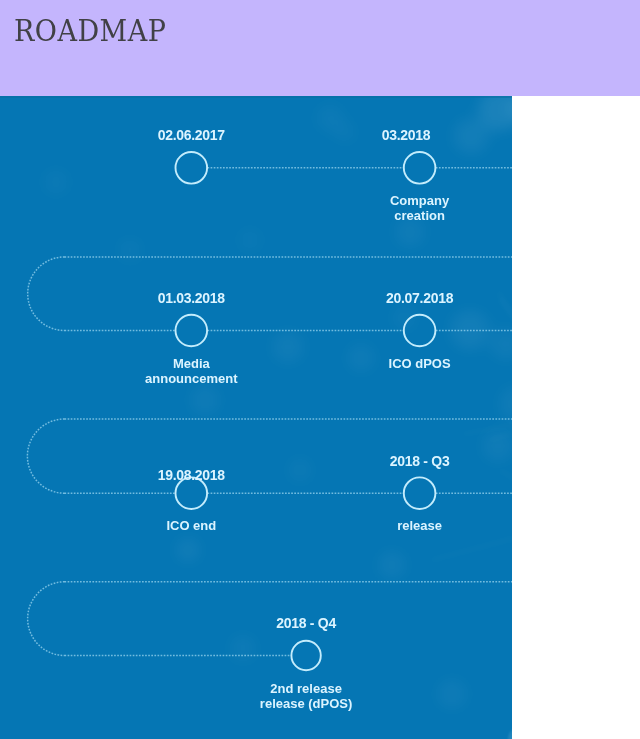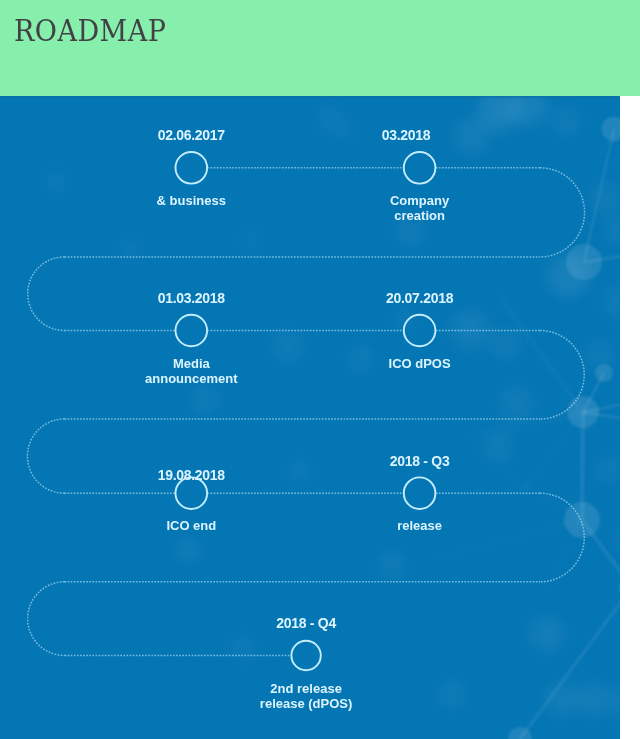--- a/index.html
+++ b/index.html
@@ -1,25 +1,25 @@
 <!DOCTYPE html>
 <html><head>
 <meta charset="utf-8">
 <title>ROADMAP</title>
 <style>
   html,body{margin:0;padding:0;}
   body{width:640px;height:739px;overflow:hidden;background:#ffffff;
        font-family:"Liberation Sans", sans-serif;
        -webkit-font-smoothing:antialiased;}
   #page{position:relative;width:640px;height:739px;overflow:hidden;}
-  #header{position:absolute;left:0;top:0;width:640px;height:96px;background:#86efac;}
+  #header{position:absolute;left:0;top:0;width:640px;height:96px;background:#c4b5fd;}
   #title{position:absolute;transform:translateZ(0);left:14px;top:13.5px;font-family:"DejaVu Serif",serif;
          font-stretch:condensed;font-size:30px;letter-spacing:0.5px;color:#414146;
          line-height:34px;white-space:nowrap;}
-  #panel{position:absolute;left:0;top:96px;width:620px;height:643px;
+  #panel{position:absolute;left:0;top:96px;width:512px;height:643px;
          background:#0576b4;overflow:hidden;}
   #panel-top-edge{position:absolute;left:0;top:0;width:640px;height:2px;
                   background:#0a6ea3;opacity:.55;}
   svg.layer{position:absolute;left:0;top:0;width:640px;height:643px;display:block;}
   .ms{position:absolute;transform:translateZ(0);width:240px;text-align:center;color:#dcf4ff;}
   .ms .date{font-size:14px;font-weight:bold;letter-spacing:-0.3px;line-height:14px;
             white-space:nowrap;}
   .ms .lbl{font-size:13px;font-weight:bold;letter-spacing:0px;line-height:15.2px;
            white-space:nowrap;}
 </style>
@@ -123,21 +123,20 @@
         <circle cx="419.6" cy="234.5" r="15.8" fill="none" stroke="#c3ecfc" stroke-width="1.9"></circle>
         <circle cx="191.3" cy="397.2" r="15.8" fill="none" stroke="#c3ecfc" stroke-width="1.9"></circle>
         <circle cx="419.6" cy="397.2" r="15.8" fill="none" stroke="#c3ecfc" stroke-width="1.9"></circle>
         <circle cx="306.1" cy="559.5" r="14.7" fill="none" stroke="#c3ecfc" stroke-width="1.9"></circle>
       </svg>
     <div id="milestones">
         <div class="ms" style="left: 71.3px; top: 32.1px;">
           <div class="date">02.06.2017</div>
         </div>
         <div class="ms" style="left: 71.3px; top: 96.8px;">
-          <div class="lbl">&amp; business</div>
         </div>
         <div class="ms" style="left: 286px; top: 32.1px;">
           <div class="date">03.2018</div>
         </div>
         <div class="ms" style="left: 299.6px; top: 96.8px;">
           <div class="lbl">Company</div>
           <div class="lbl">creation</div>
         </div>
         <div class="ms" style="left: 71.3px; top: 194.8px;">
           <div class="date">01.03.2018</div>

